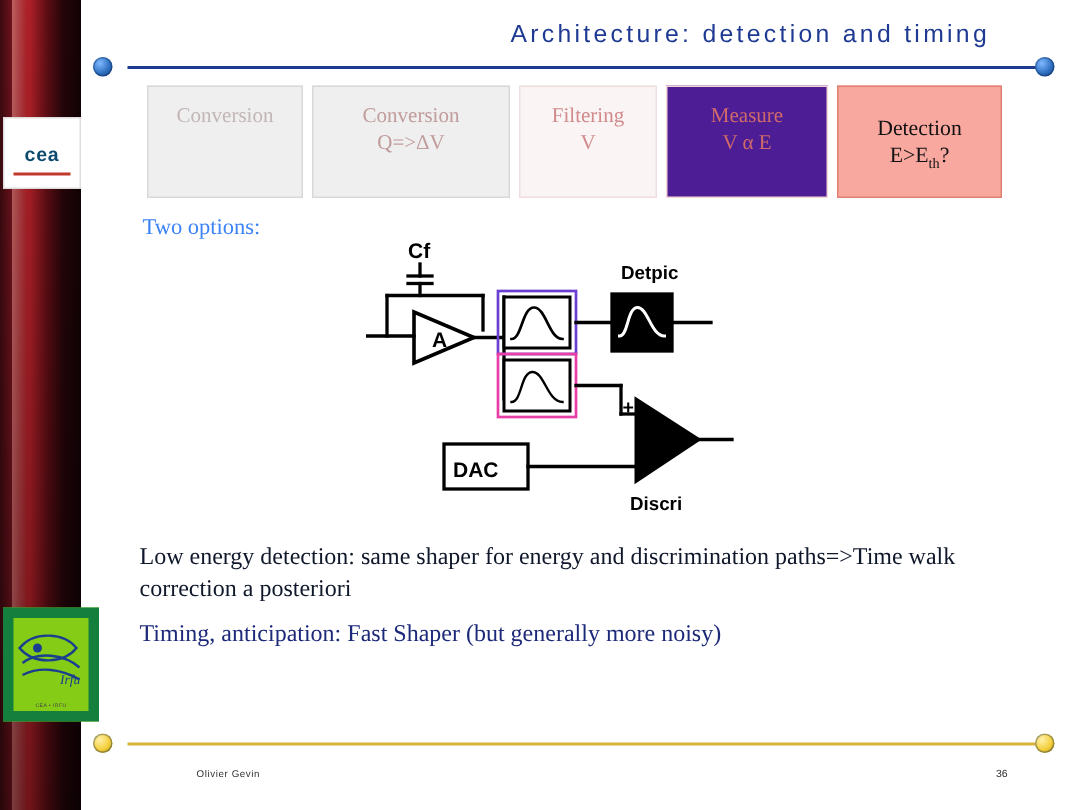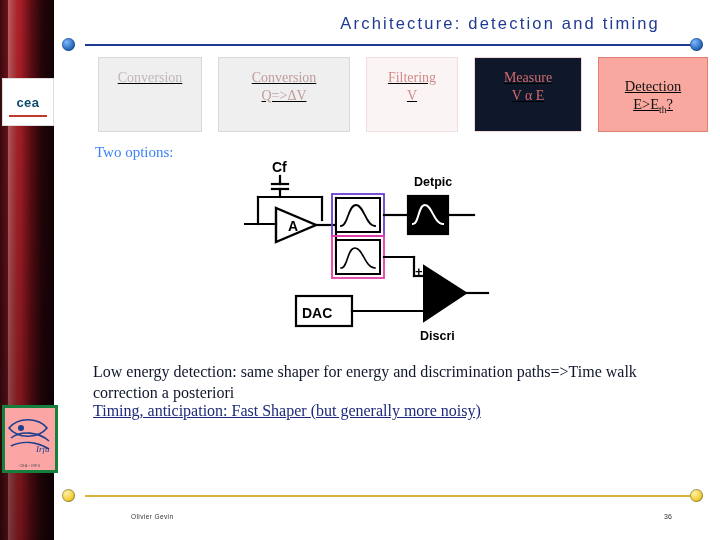--- a/index.html
+++ b/index.html
@@ -59,22 +59,22 @@
     left: 6px; bottom: 8px;
     width: 38px; height: 2px;
     background: #c0392b;
   }
 
   
   .irfu-logo {
     position: absolute;
     left: 2px; top: 405px;
     width: 50px; height: 62px;
-    background: #fca5a5;
-    border: 3px solid #15803d;
+    background: #84cc16;
+    border: 7px solid #15803d;
     overflow: hidden;
   }
   .irfu-logo svg { display: block; }
   .irfu-logo .irfu-caption {
     position: absolute;
     left: 0; bottom: 2px;
     width: 100%;
     text-align: center;
     font-family: "Liberation Sans", sans-serif;
     font-size: 3.4px;
@@ -114,40 +114,39 @@
   .bullet.bot-left  { left: 62px;  top: 489px;
     background: radial-gradient(circle at 35% 32%, #fff0a8 0%, #f4cf3a 55%, #b08b00 100%); }
   .bullet.bot-right { left: 690px; top: 489px;
     background: radial-gradient(circle at 35% 32%, #fff0a8 0%, #f4cf3a 55%, #b08b00 100%); }
 
   
   .chain {
     position: absolute;
     left: 98px; top: 57px;
     display: flex;
-    gap: 16px;
-    text-decoration: underline;
+    gap: 6px;
   }
   .chain-box {
     border: 1px solid;
     text-align: center;
     font-family: "Liberation Serif", serif;
     font-size: 14px;
     line-height: 1.25;
     padding-top: 11px;
     box-sizing: border-box;
     height: 75px;
   }
   .chain-box .l1 { display: block; }
   .chain-box .l2 { display: block; }
 
   .box-conv1 { width: 104px; background: #efefef; border-color: #d8d8d8; color: #c2b6b6; }
   .box-conv2 { width: 132px; background: #efefef; border-color: #d8d8d8; color: #c19c9c; }
   .box-filt  { width: 92px;  background: #fbf4f4; border-color: #f0dede; color: #d08a8a; }
-  .box-meas  { width: 108px; background: #0f172a; border-color: #f6d6d6; color: #d06a6a; }
+  .box-meas  { width: 108px; background: #4c1d95; border-color: #f6d6d6; color: #d06a6a; }
   .box-det   { width: 110px; background: #f9a8a0; border-color: #e08070; color: #111111; padding-top: 19px; }
   .box-det .l1 { font-size: 14.5px; text-align: center; }
   .box-det .l2 { font-size: 14.5px; }
   sub { font-size: 9.5px; }
 
   
   .two-options {
     position: absolute;
     left: 95px; top: 144px;
     font-size: 15px;
@@ -156,26 +155,25 @@
   .para1 {
     position: absolute;
     left: 93px; top: 361px;
     width: 560px;
     font-size: 16px;
     line-height: 1.32;
     color: #0f172a;
   }
   .para2 {
     position: absolute;
-    left: 93px; top: 400px;
+    left: 93px; top: 412px;
     width: 560px;
     font-size: 16px;
     line-height: 1.32;
     color: #1d2a7a;
-    text-decoration: underline;
   }
 
   
   .footer-rule {
     position: absolute;
     left: 85px; top: 495px;
     width: 608px; height: 2px;
     background: #d8b43a;
   }
   .footer-author {

